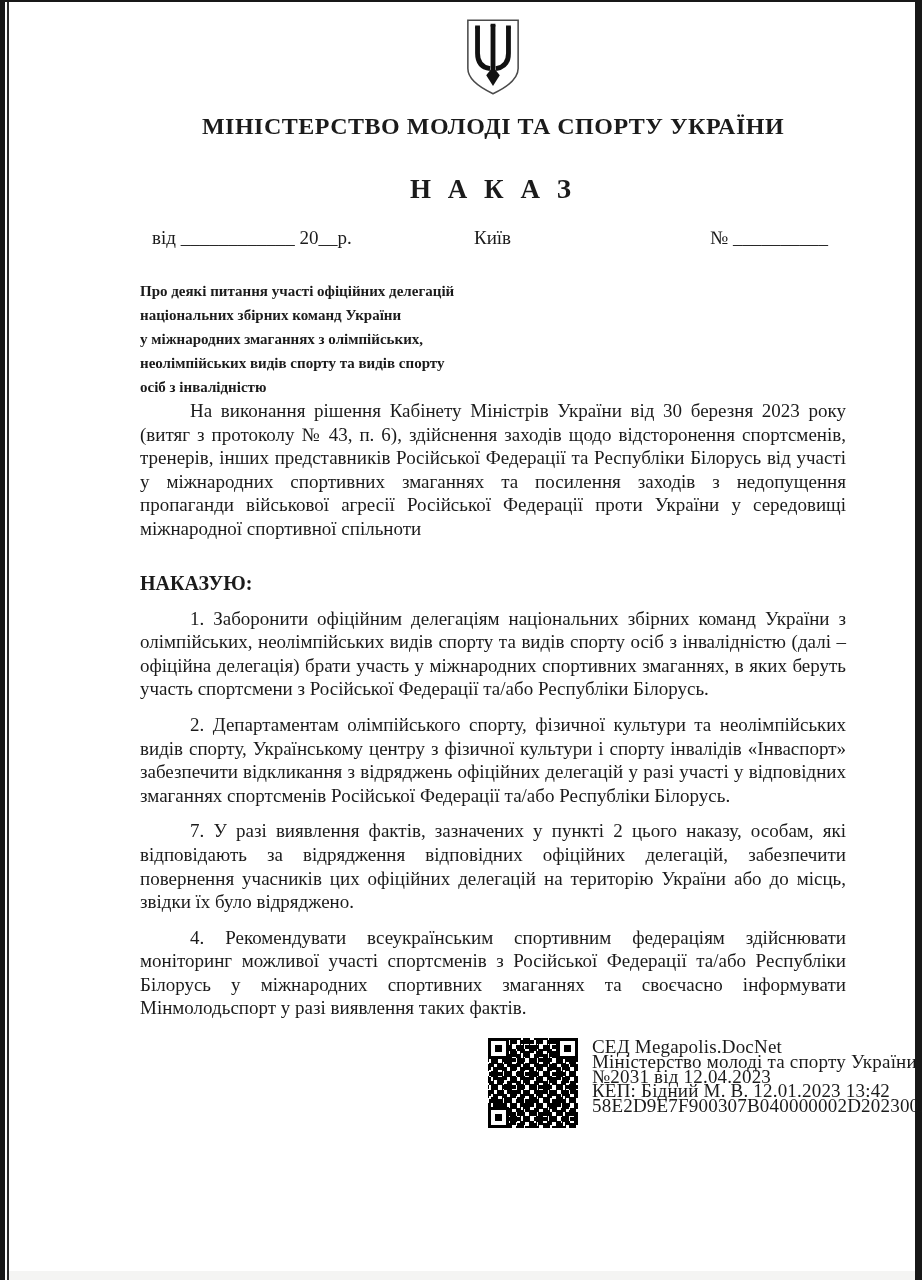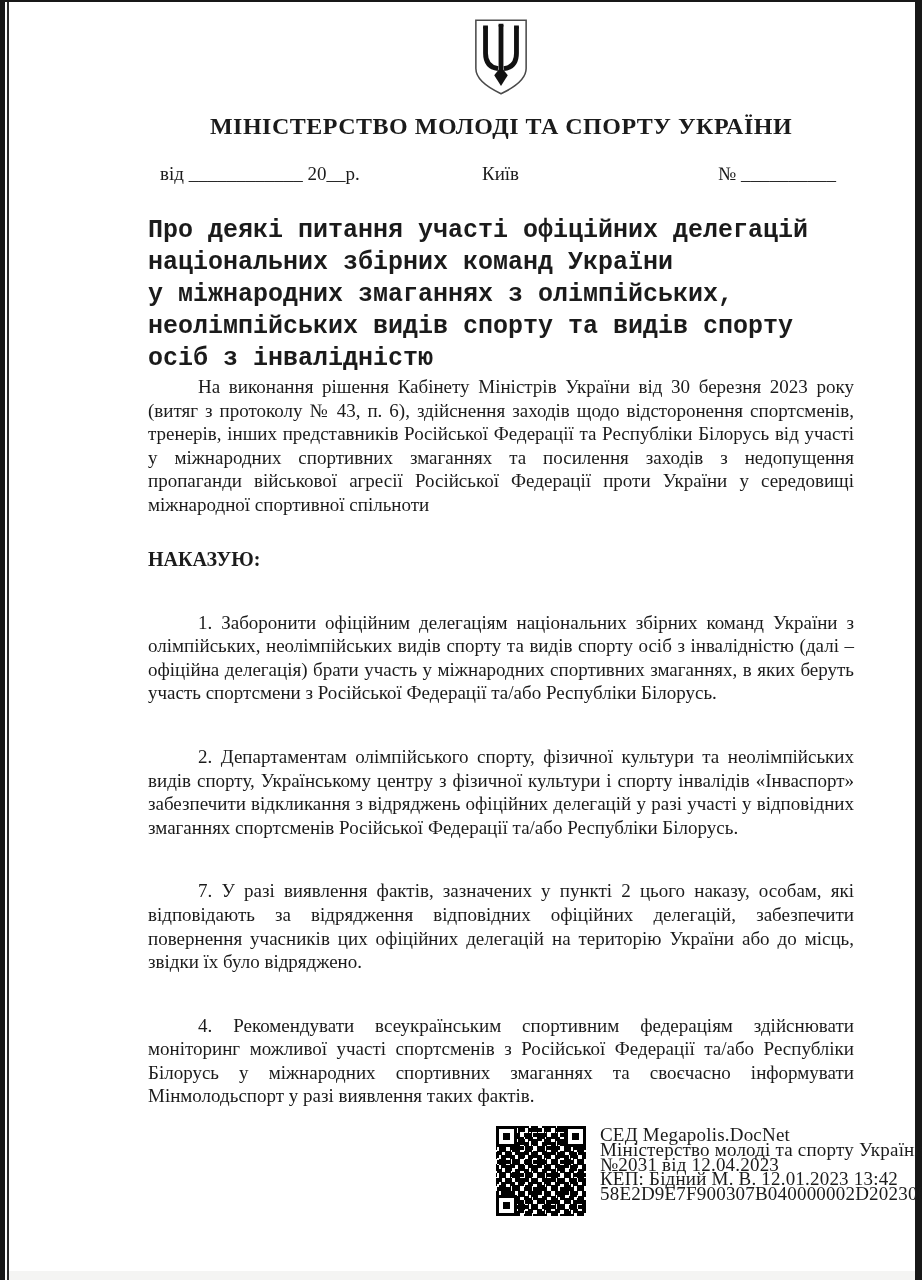--- a/index.html
+++ b/index.html
@@ -8,21 +8,21 @@
     background:#ffffff;color:#1b1b1b;
     font-family:"Liberation Serif","DejaVu Serif",serif;
   }
   
   .edge-left {position:absolute;left:0;top:0;width:5px;height:100%;background:#181818;}
   .edge-left2{position:absolute;left:7px;top:0;width:2px;height:100%;background:#2c2c2c;}
   .edge-right{position:absolute;right:0;top:0;width:7px;height:100%;background:#181818;}
   .edge-top  {position:absolute;left:0;top:0;width:100%;height:2px;background:#181818;}
   .edge-bottom{position:absolute;left:9px;right:7px;bottom:0;height:9px;background:#f4f4f3;}
 
-  .doc{position:absolute;left:148px;top:0;width:706px;}
+  .doc{position:absolute;left:140px;top:0;width:706px;}
 
   .emblem-wrap{display:flex;justify-content:center;margin-top:18px;}
   .emblem-wrap svg{display:block;}
 
   .ministry-title{
     margin-top:16px;text-align:center;font-weight:bold;
     font-size:24px;line-height:28px;letter-spacing:.5px;white-space:nowrap;
   }
   .doc-type{
     margin-top:34px;text-align:center;font-weight:bold;
@@ -30,32 +30,31 @@
   }
   .date-row{
     margin-top:22px;display:flex;align-items:baseline;
     font-size:19px;line-height:23px;justify-content:center;
   }
   .date-row .from{margin-left:12px;width:290px;}
   .date-row .city{flex:0 0 auto;margin-left:32px;}
   .date-row .num{margin-left:auto;margin-right:18px;}
 
   .subject{
-    margin-top:30px;font-weight:bold;font-size:25px;line-height:32px;
+    margin-top:30px;font-weight:bold;font-size:15px;line-height:24px;
     white-space:pre-line;
-    font-family:Liberation Mono, monospace;
   }
   .para{
     font-size:19px;line-height:23.6px;
     text-align:justify;text-indent:50px;
   }
   .order-word{
     margin-top:30px;font-weight:bold;font-size:20px;line-height:24px;
   }
-  .item{margin-top:40px;}
+  .item{margin-top:12px;}
 
   .stamp{
     margin-top:18px;margin-left:348px;display:flex;align-items:flex-start;gap:14px;
   }
   .qr{
     width:90px;height:90px;position:relative;flex:0 0 auto;
     background:
       repeating-conic-gradient(#000 0% 25%, transparent 0% 50%) 1px 2px/9px 9px,
       repeating-conic-gradient(#000 0% 25%, #fff 0% 50%) 3px 0/13px 13px;
     outline:1px solid #fff;
@@ -85,20 +84,21 @@
       <path d="M14 9 V36 C14 47 20 51 27 52" fill="none" stroke="#111" stroke-width="5"></path>
       <path d="M46 9 V36 C46 47 40 51 33 52" fill="none" stroke="#111" stroke-width="5"></path>
       <path d="M30 7 V58" fill="none" stroke="#111" stroke-width="5"></path>
       <path d="M30 50 L23 59 L30 70 L37 59 Z" fill="#111"></path>
       <path d="M11.5 9 H16.5 M43.5 9 H48.5 M27.5 7 H32.5" stroke="#111" stroke-width="3"></path>
     </svg>
   </div>
 
   <div class="ministry-title">МІНІСТЕРСТВО МОЛОДІ ТА СПОРТУ УКРАЇНИ</div>
 
+  <div class="doc-type">Н А К А З</div>
 
   <div class="date-row">
     <span class="from">від ____________ 20__р.</span>
     <span class="city">Київ</span>
     <span class="num">№ __________</span>
   </div>
 
   <div class="subject">Про деякі питання участі офіційних делегацій
 національних збірних команд України
 у міжнародних змаганнях з олімпійських,

